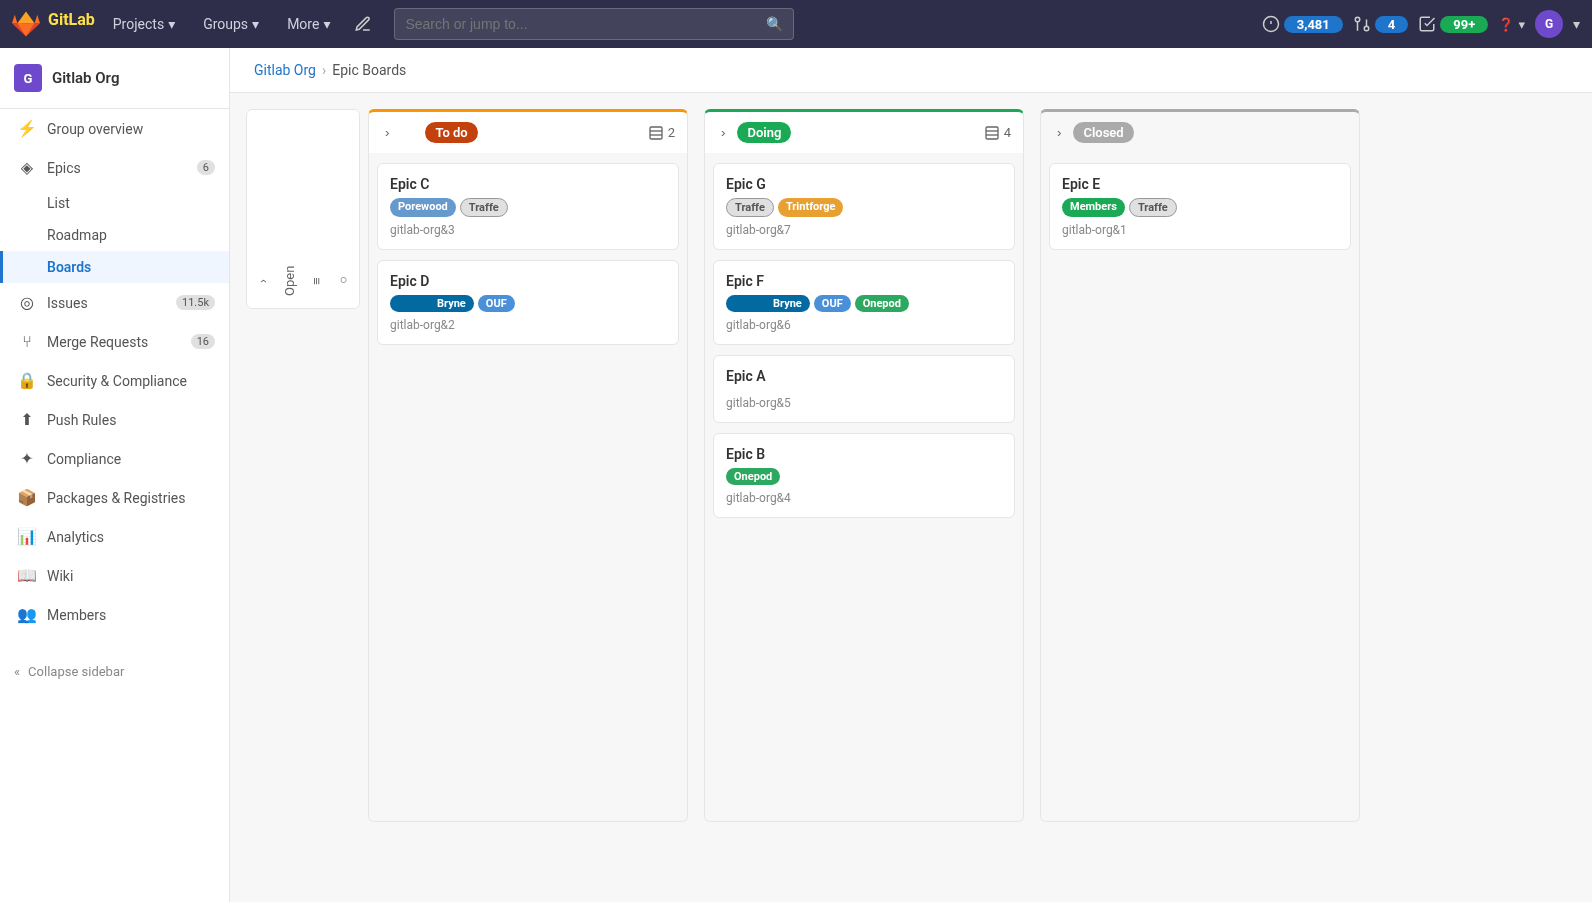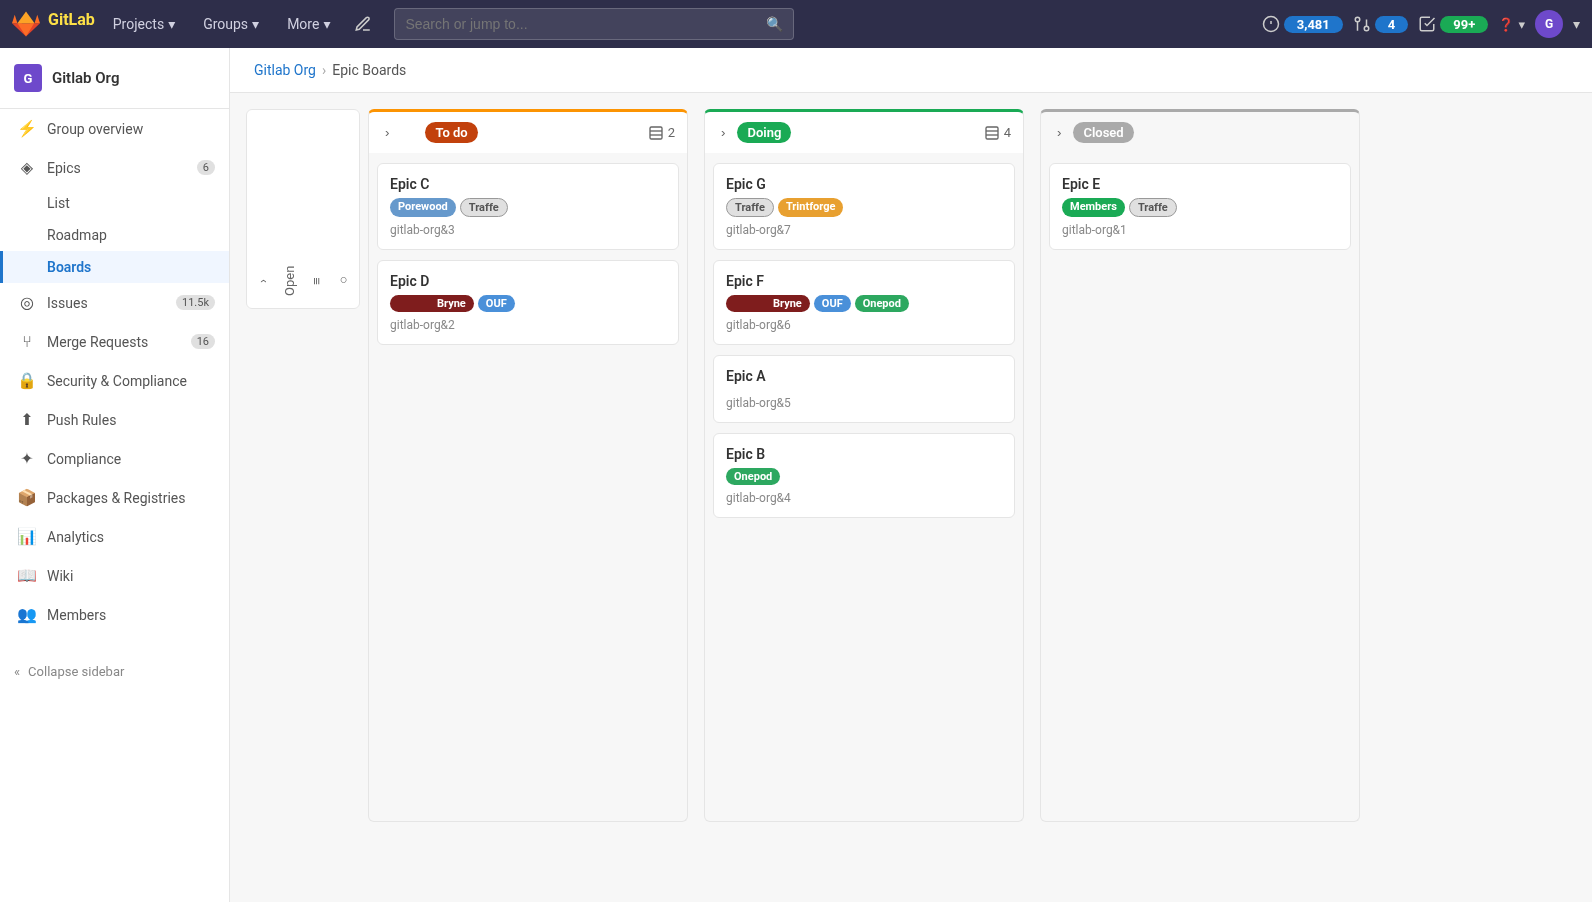--- a/index.html
+++ b/index.html
@@ -196,21 +196,21 @@
       cursor: pointer;
     }
     .epic-title { font-size: 14px; font-weight: 600; margin-bottom: 6px; color: #333; }
     .epic-labels { display: flex; flex-wrap: wrap; gap: 4px; margin-bottom: 6px; }
     .epic-label {
       padding: 2px 8px; border-radius: 10px; font-size: 11px; font-weight: 700; color: #fff;
     }
     .label-porewood { background: #6699cc; }
     .label-traffe { background: #aaa; color: #fff; border: 1px solid #999; background: #e0e0e0; color: #555; }
     .label-trintforge { background: #e8a030; }
-    .label-bryne { background: #7f1d1d; padding-left: 47px; }
+    .label-bryne { background: #0369a1; padding-left: 47px; }
     .label-ouf { background: #4a90d9; }
     .label-onepod { background: #2da860; }
     .label-phiest { background: #1aaa55; }
     .epic-ref { font-size: 12px; color: #888; }
 
     
     .open-toggle {
       writing-mode: vertical-rl; text-orientation: mixed; transform: rotate(180deg);
       padding: 12px 8px; background: #fff; border: 1px solid #e5e5e5; border-radius: 6px;
       display: flex; align-items: center; gap: 12px; cursor: pointer; color: #666; font-size: 13px;

